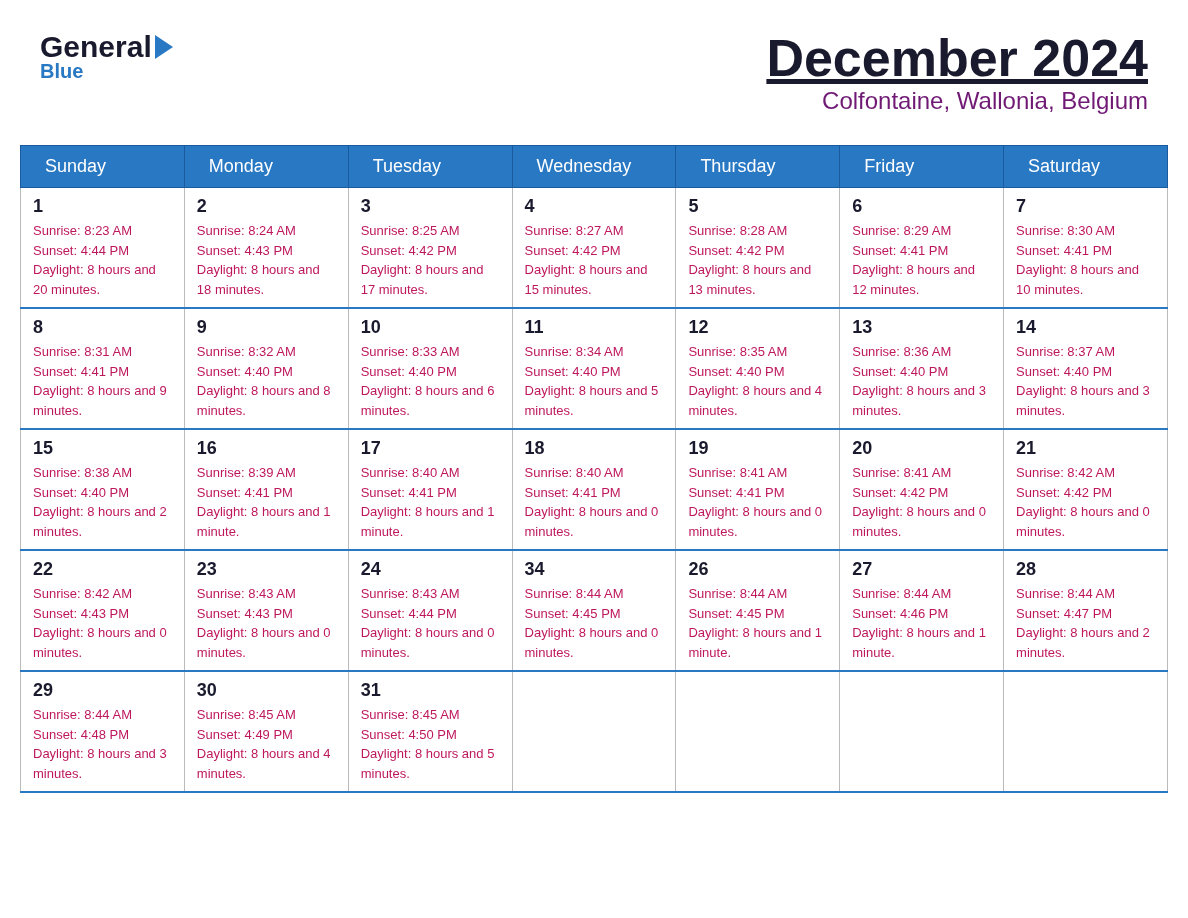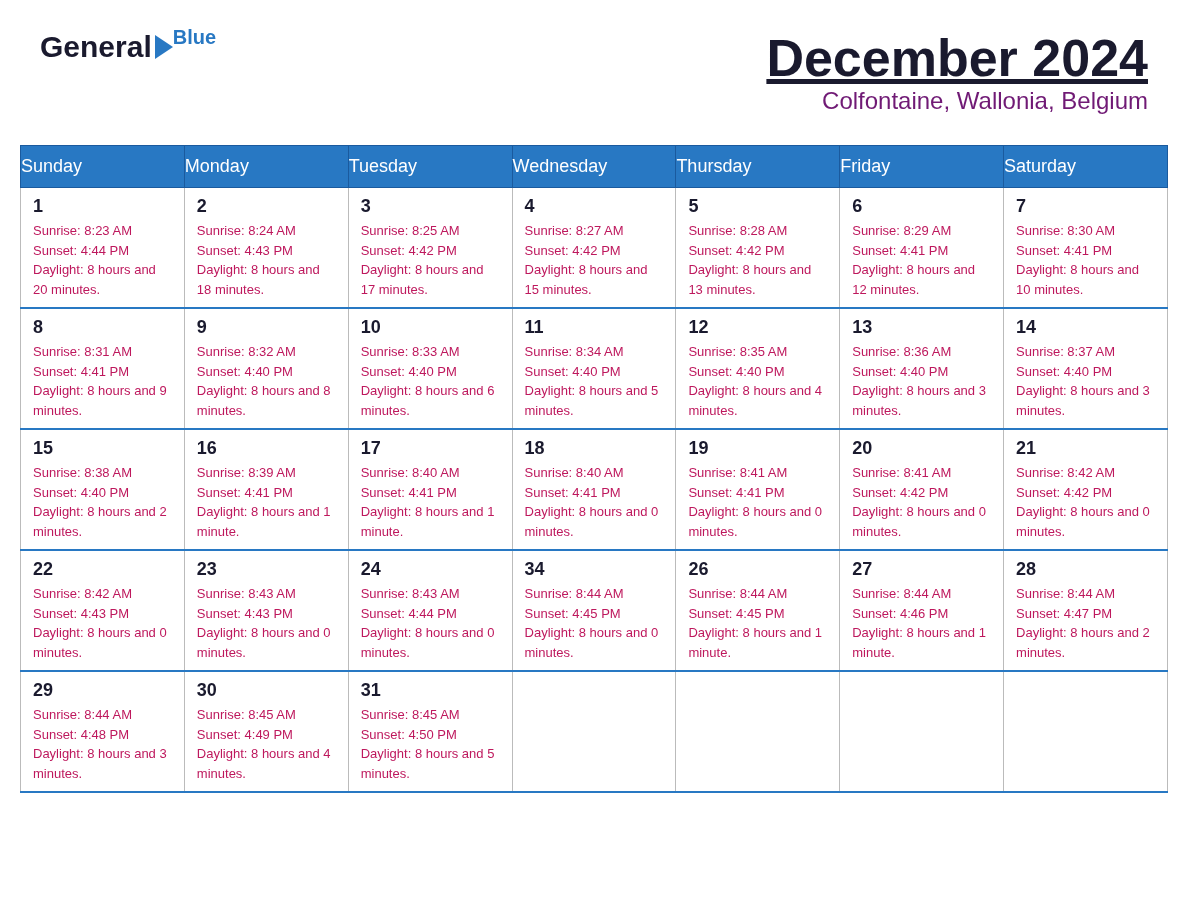--- a/index.html
+++ b/index.html
@@ -34,21 +34,21 @@
     }
     .calendar {
       width: 100%;
       border-collapse: collapse;
       border: 1px solid #999;
     }
     .calendar th {
       background-color: #2878c3;
       color: white;
       text-align: left;
-      padding: 10px 0;
+      padding: 10px 24px;
       font-size: 18px;
       font-weight: normal;
       border: 1px solid #1a5a9e;
     }
     .calendar td {
       vertical-align: top;
       padding: 8px 12px;
       border: 1px solid #bbb;
       width: 14.28%;
       min-height: 110px;
@@ -85,20 +85,21 @@
       border-left: 18px solid #2878c3;
       margin: 0 0 0 3px;
     }
     .logo-text-blue {
       font-size: 20px;
       font-weight: bold;
       color: #2878c3;
     }
     .logo-container {
       display: flex;
+      flex-direction: column;
       align-items: flex-start;
     }
     .logo-line1 {
       display: flex;
       align-items: center;
     }
     .logo-line2 {
       display: flex;
       align-items: center;
       margin-top: -4px;

